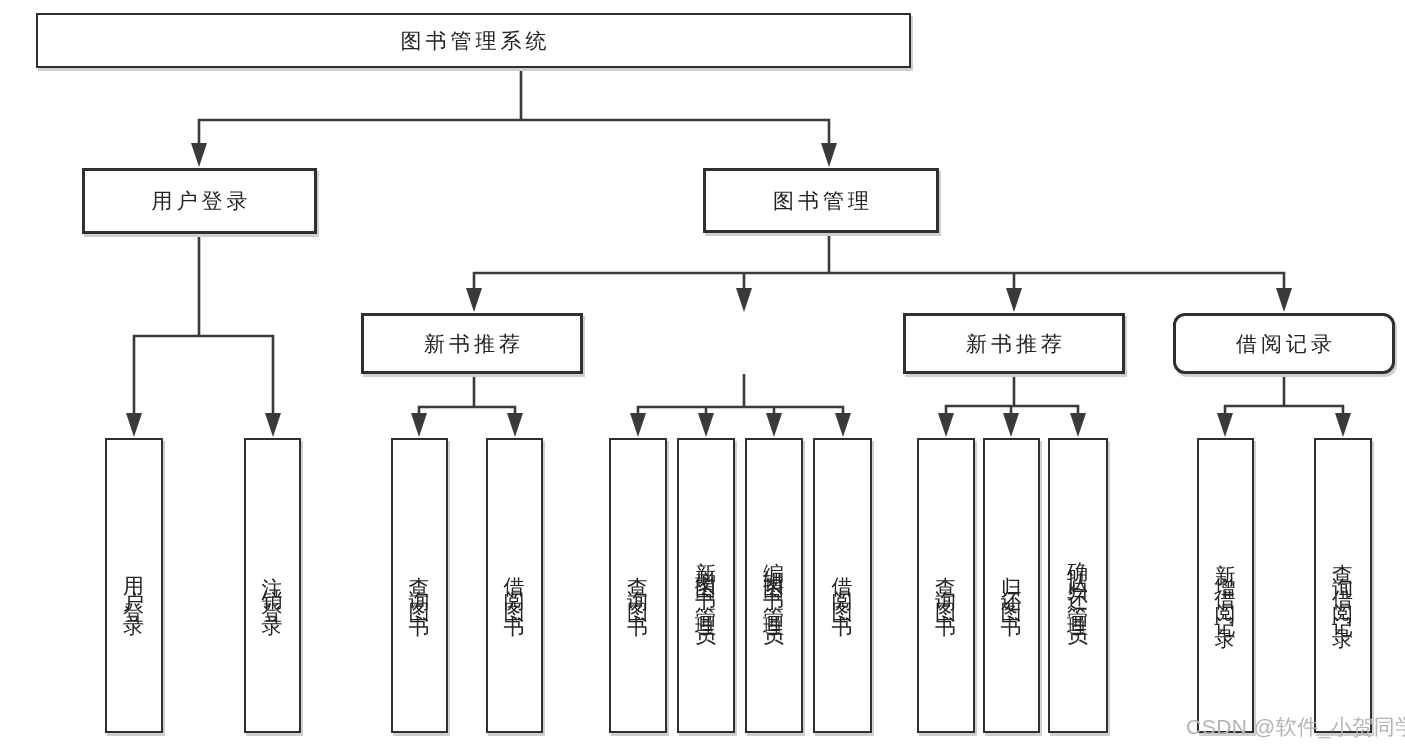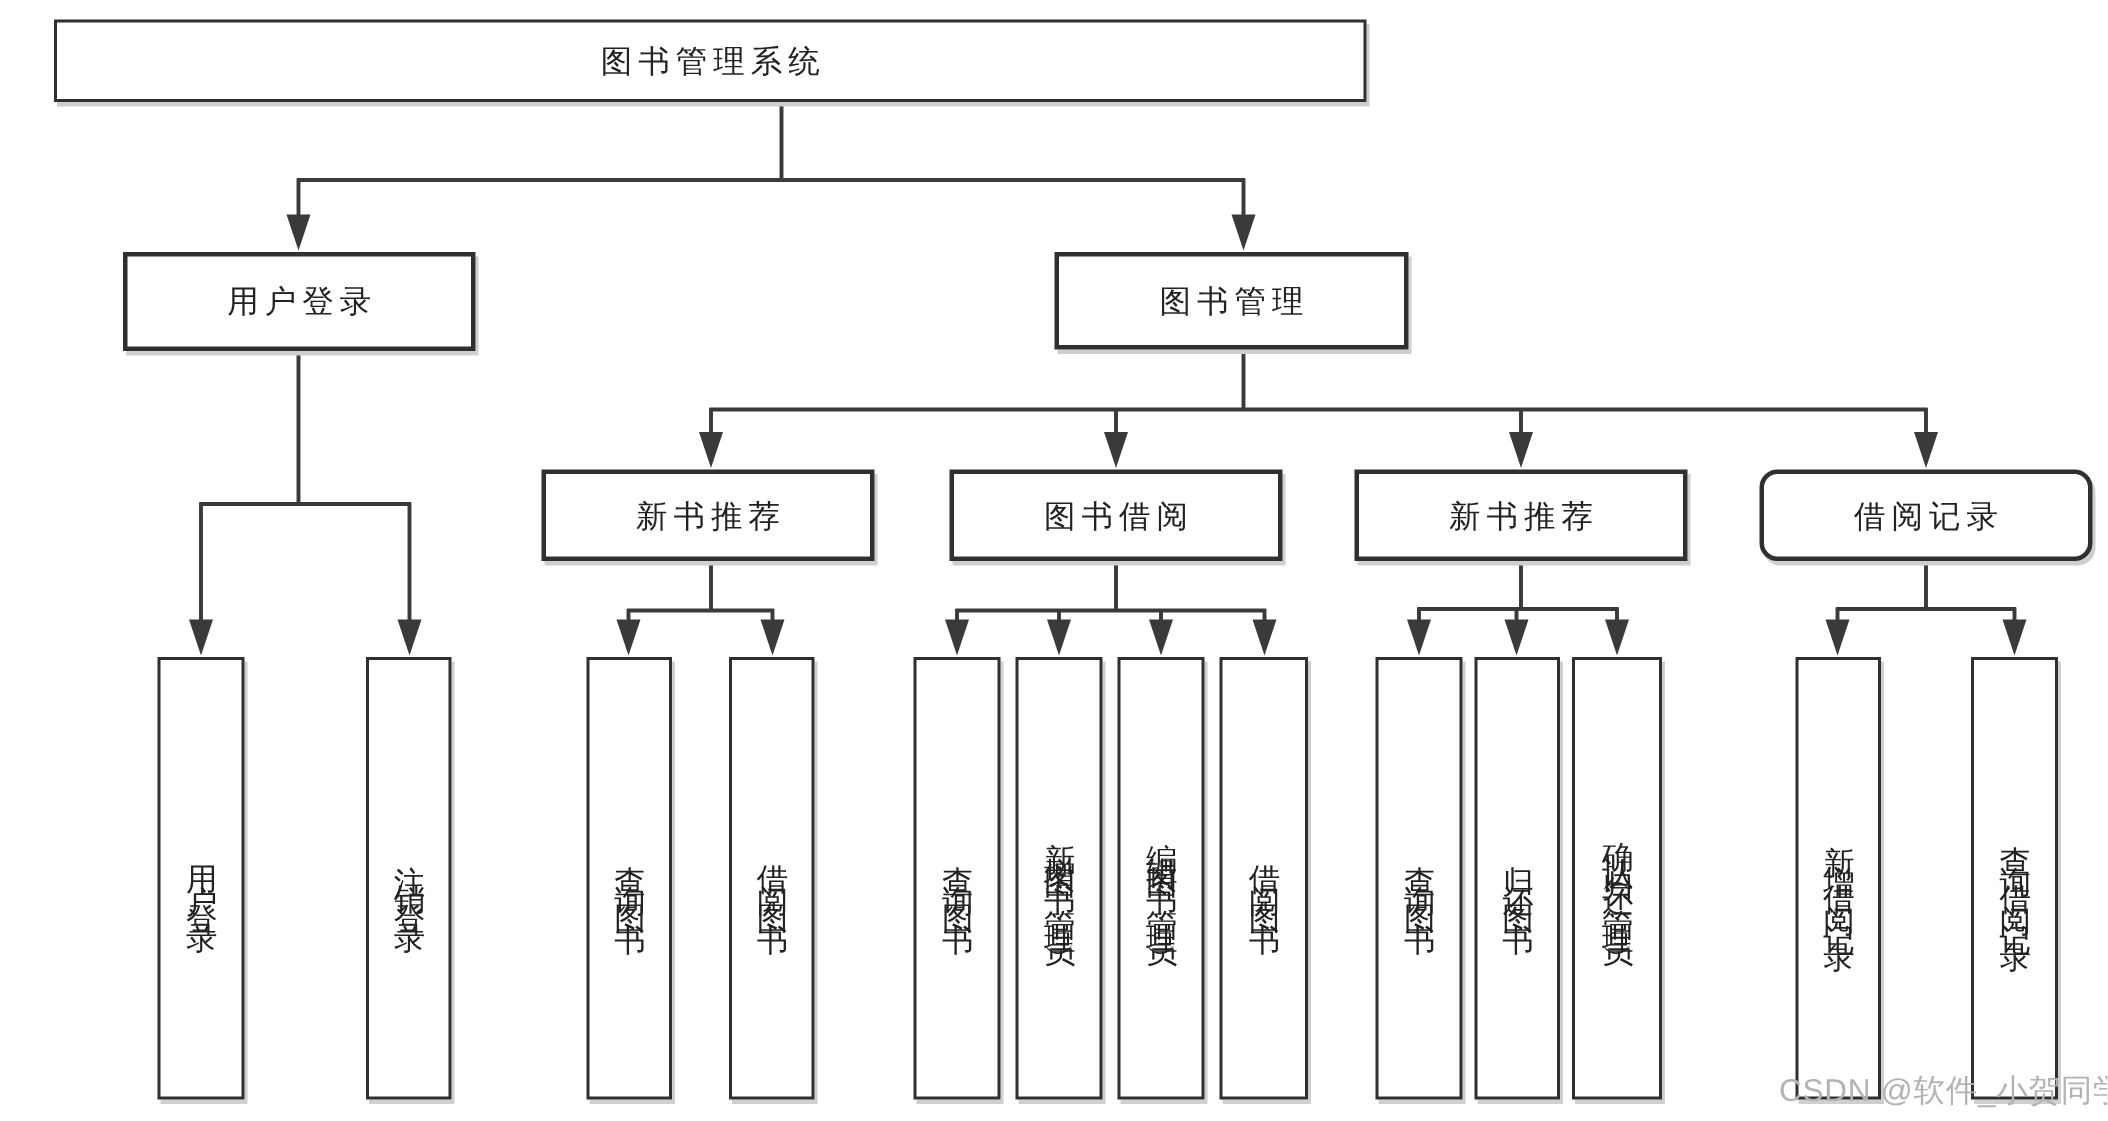--- a/index.html
+++ b/index.html
@@ -155,23 +155,20 @@
   <div class="node hbox n-login">
     <span>用户登录</span>
   </div>
   <div class="node hbox n-mgmt">
     <span>图书管理</span>
   </div>
 
   <div class="node hbox lvl3 n-recommend">
     <span>新书推荐</span>
   </div>
-  <div class="node hbox lvl3 n-borrow">
-    <span>图书借阅</span>
-  </div>
   <div class="node hbox lvl3 n-current">
     <span>新书推荐</span>
   </div>
   <div class="node hbox lvl3 n-records">
     <span>借阅记录</span>
   </div>
 
   <div class="node leaf lf-1">
     <span>用户登录</span>
   </div>

